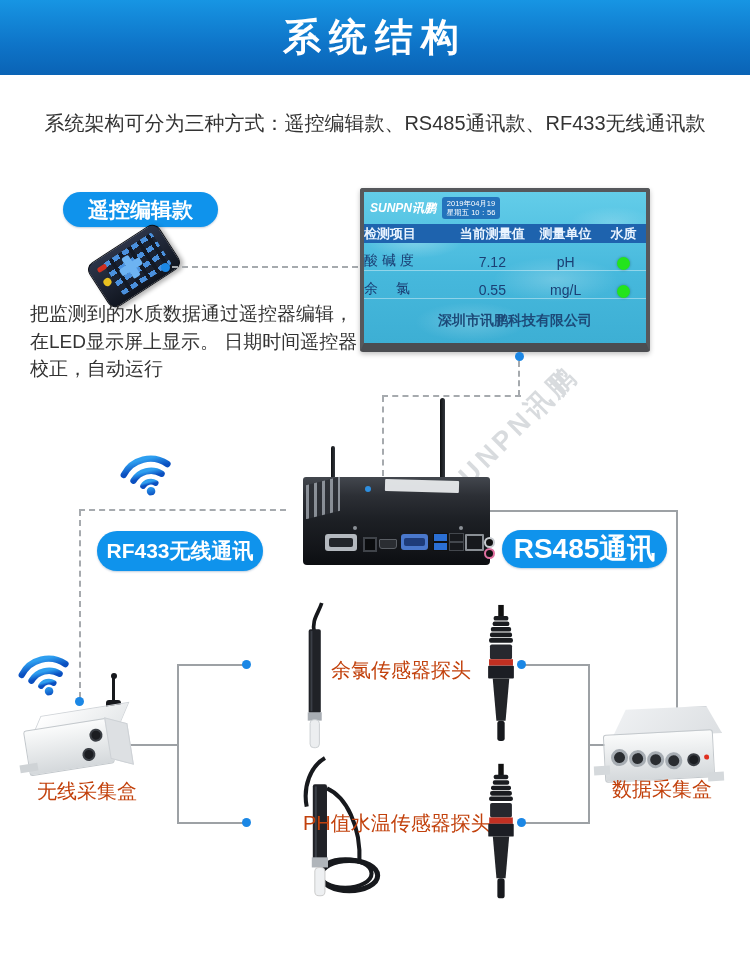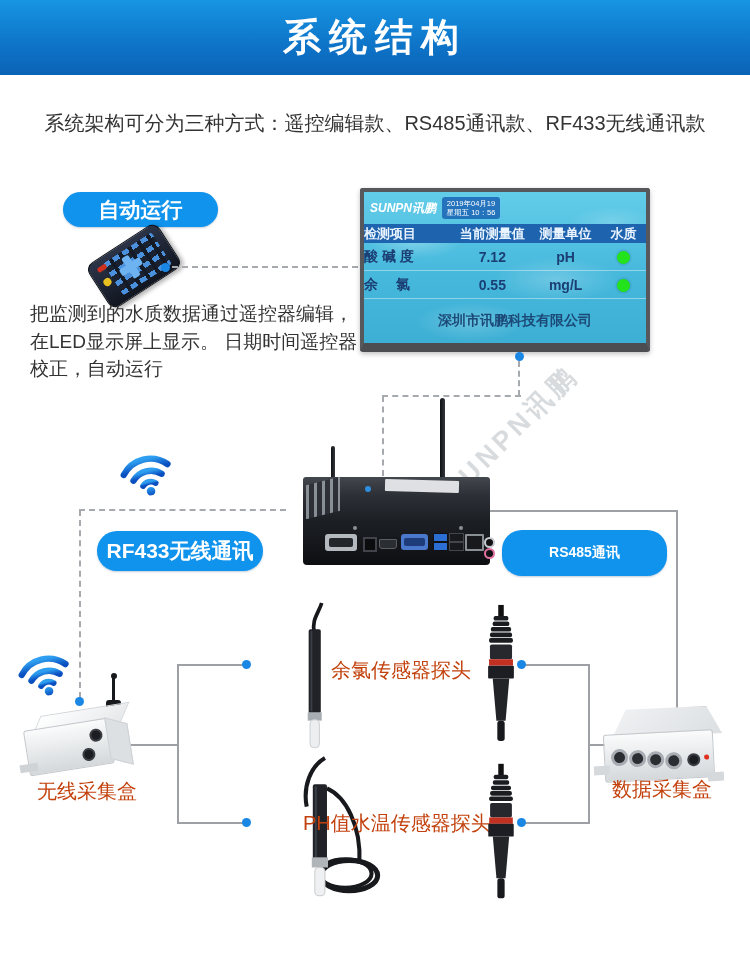--- a/index.html
+++ b/index.html
@@ -37,22 +37,22 @@
   .scr-title{color:#fff;font-size:18px;font-weight:bold;flex:1;text-align:center;
              text-shadow:0 1px 2px rgba(0,70,130,.45);letter-spacing:1px;}
   .scr-date{width:52px;background:rgba(26,100,180,.85);border-radius:3px;padding:2px 3px;
             color:#fff;font-size:7.5px;line-height:1.25;text-align:center;}
   .scr-head{height:19px;background:#1e63ae;display:flex;align-items:center;
             color:#eaf4ff;font-size:13px;font-weight:bold;}
   .c1{width:32%;box-sizing:border-box;}
   .c2{width:27%;text-align:center;}
   .c3{width:25%;text-align:center;}
   .c4{width:16%;text-align:center;}
-  .scr-row{height:27px;display:flex;align-items:center;color:#1b3f74;font-size:14px;
-           font-weight:bold;border-bottom:1px solid rgba(255,255,255,.40);}
+  .scr-row{height:27px;display:flex;align-items:flex-end;color:#1b3f74;font-size:14px;
+           font-weight:normal;border-bottom:1px solid rgba(255,255,255,.40);}
   .statdot{width:13px;height:13px;border-radius:50%;display:inline-block;vertical-align:middle;
            box-shadow:0 0 3px rgba(0,0,0,.3);}
   .scr-foot{flex:1;display:flex;align-items:center;justify-content:center;
             color:#1c4a78;font-size:14px;font-weight:bold;padding-left:20px;}
   
   .wmark{color:rgba(125,135,145,.30);font-size:27px;font-weight:bold;letter-spacing:4px;
          transform:rotate(-45deg);white-space:nowrap;}
   
   .remote{left:92px;top:240px;width:82px;height:50px;transform:rotate(-33deg);
           background:linear-gradient(180deg,#2c3448,#10151f);border:1px solid #0a0d14;
@@ -88,21 +88,21 @@
 <body>
 
 <div class="abs banner">
   <h1>系统结构</h1>
 </div>
 
 <div class="abs intro">系统架构可分为三种方式：遥控编辑款、RS485通讯款、RF433无线通讯款</div>
 
 <div class="abs wmark" style="left:422px;top:415px;">SUNPN讯鹏</div>
 
-<div class="abs pill" style="left:63px;top:192px;width:155px;height:35px;font-size:21px;">自动运行</div>
+<div class="abs pill" style="left:63px;top:192px;width:155px;height:35px;font-size:21px;">遥控编辑款</div>
 
 <div class="abs remote">
   <div class="grid"></div>
   <div class="dpad-h"></div>
   <div class="dpad-v"></div>
   <div class="ybtn"></div>
   <div class="rbtn"></div>
 </div>
 
 <div class="abs dot" style="left:161px;top:263px;"></div>
@@ -175,21 +175,21 @@
   </svg>
 </div>
 
 <div class="abs dashh" style="left:79px;top:509px;width:207px;"></div>
 <div class="abs dashv" style="left:79px;top:510px;height:188px;"></div>
 <div class="abs dot" style="left:75px;top:697px;"></div>
 <div class="abs pill" style="left:97px;top:531px;width:166px;height:40px;font-size:21px;">RF433无线通讯</div>
 
 <div class="abs solh" style="left:490px;top:510px;width:188px;"></div>
 <div class="abs solv" style="left:676px;top:511px;height:205px;"></div>
-<div class="abs pill" style="left:502px;top:530px;width:165px;height:46px;font-size:14px;">RS485通讯</div>
+<div class="abs pill" style="left:502px;top:530px;width:165px;height:38px;font-size:28px;">RS485通讯</div>
 
 <div class="abs ant" style="left:331px;top:446px;width:4px;height:34px;"></div>
 <div class="abs ant" style="left:440px;top:398px;width:5px;height:82px;"></div>
 <div class="abs deck">
   <div class="vent"></div>
   <div class="sticker"></div>
   <div class="logodot"></div>
 </div>
 <div class="abs face">
   <div class="port" style="left:50px;top:7px;width:4px;height:4px;border-radius:50%;background:#8b9096;"></div>

